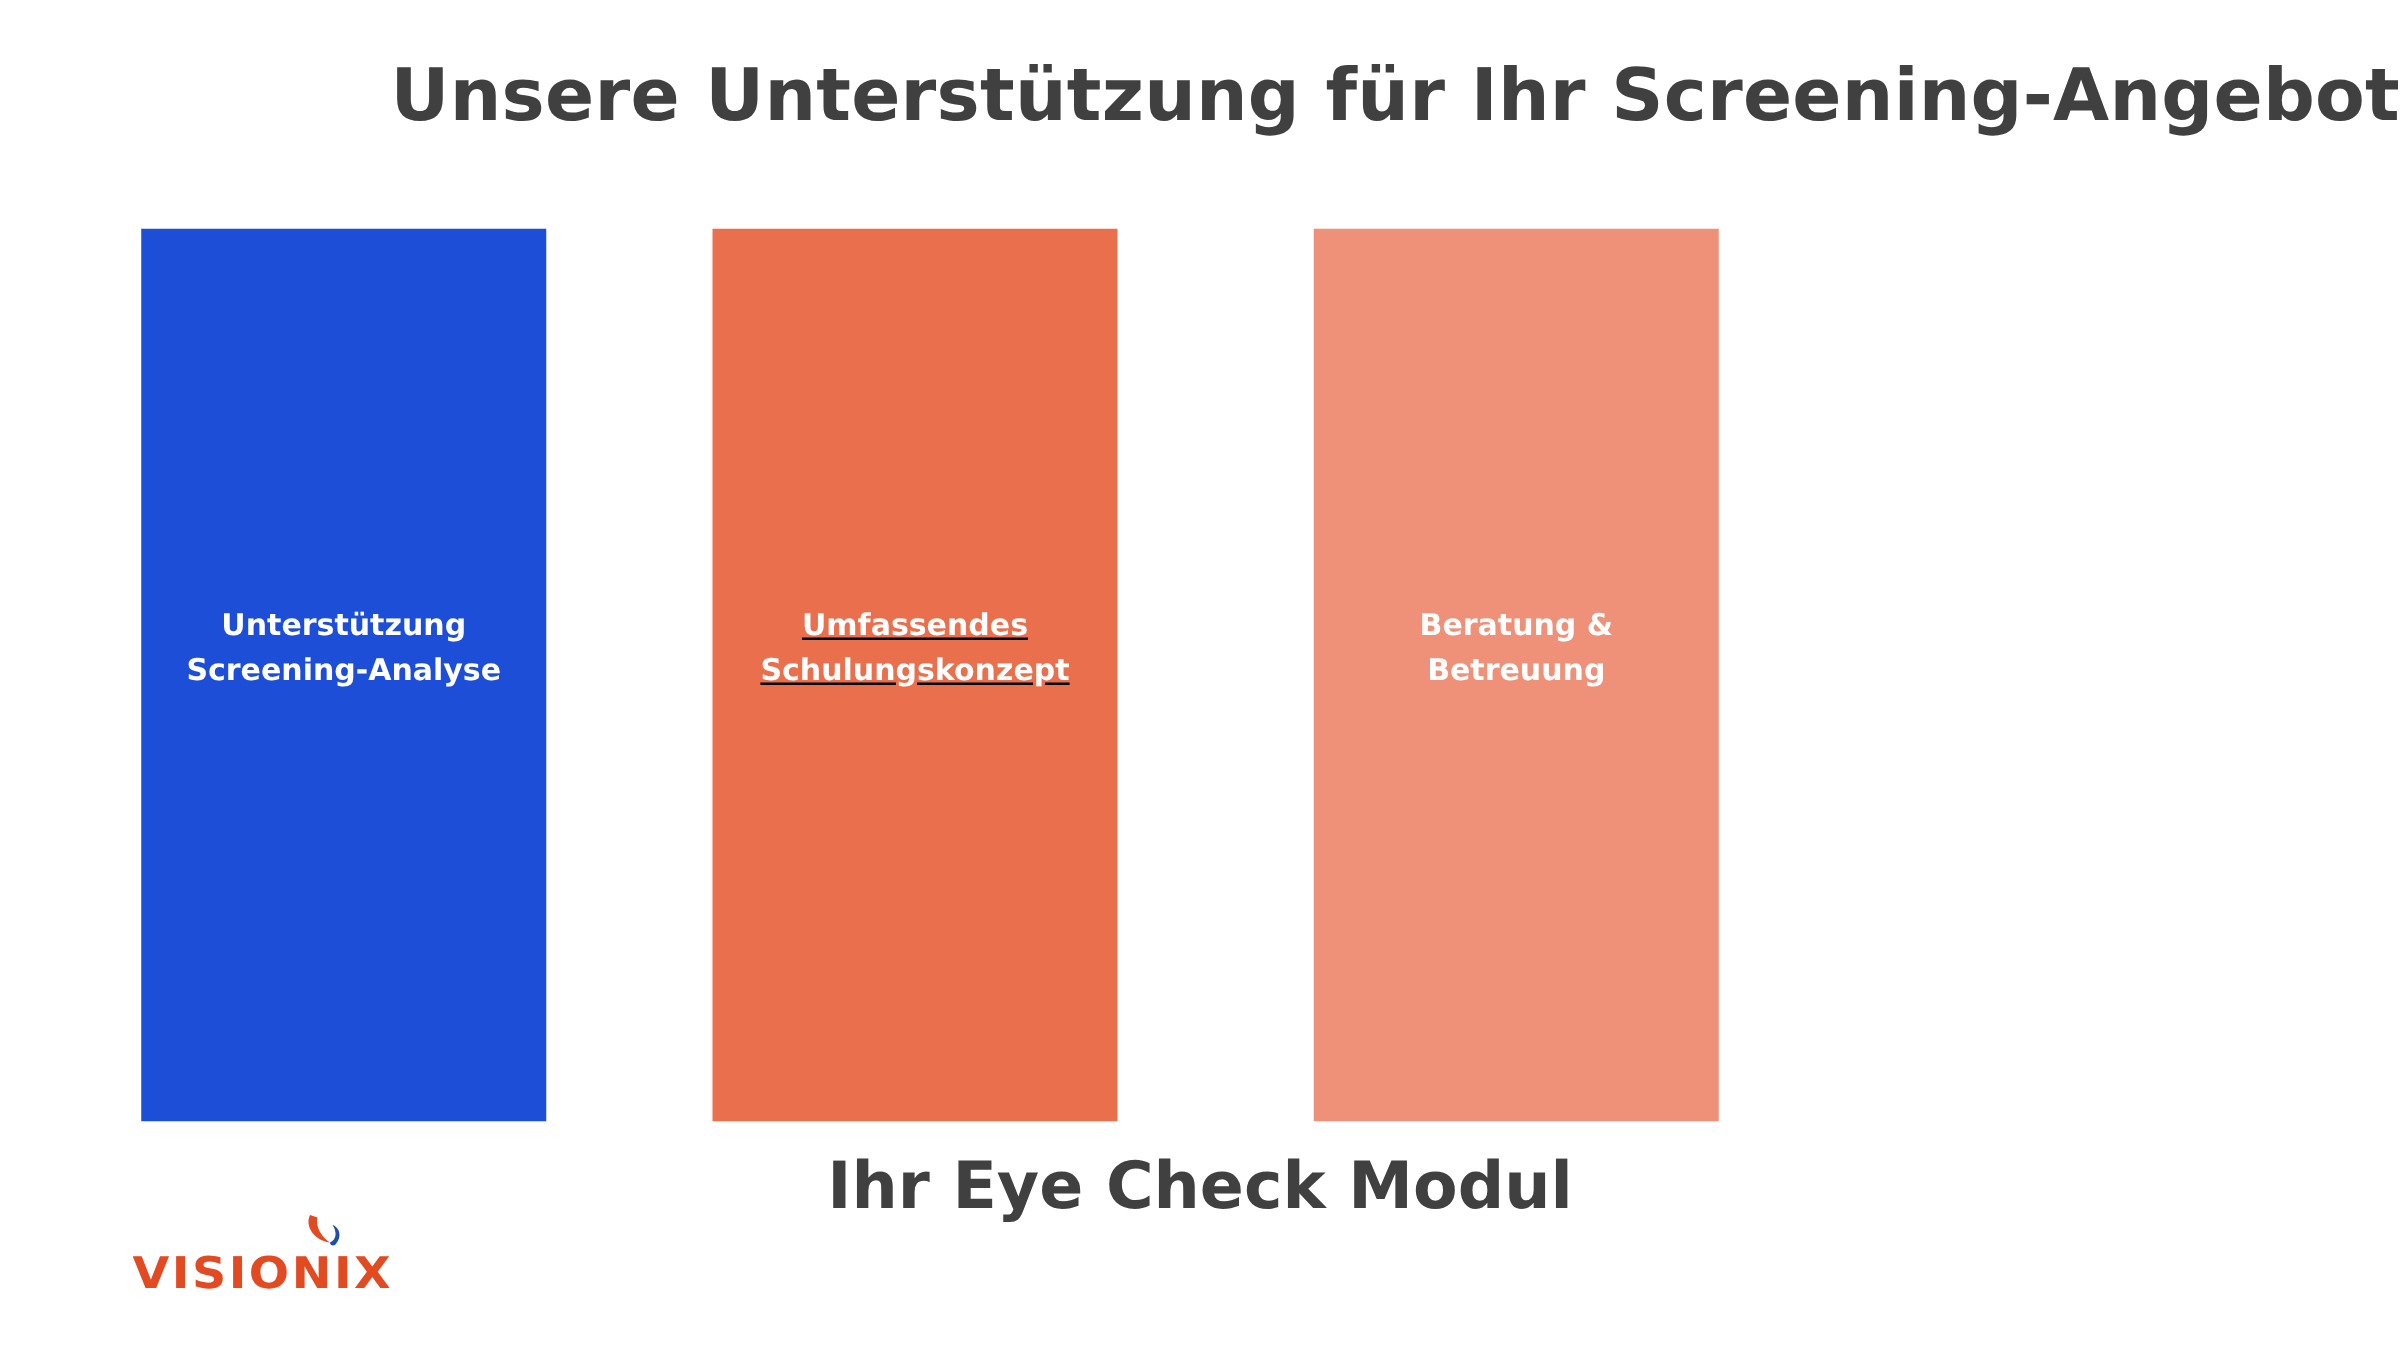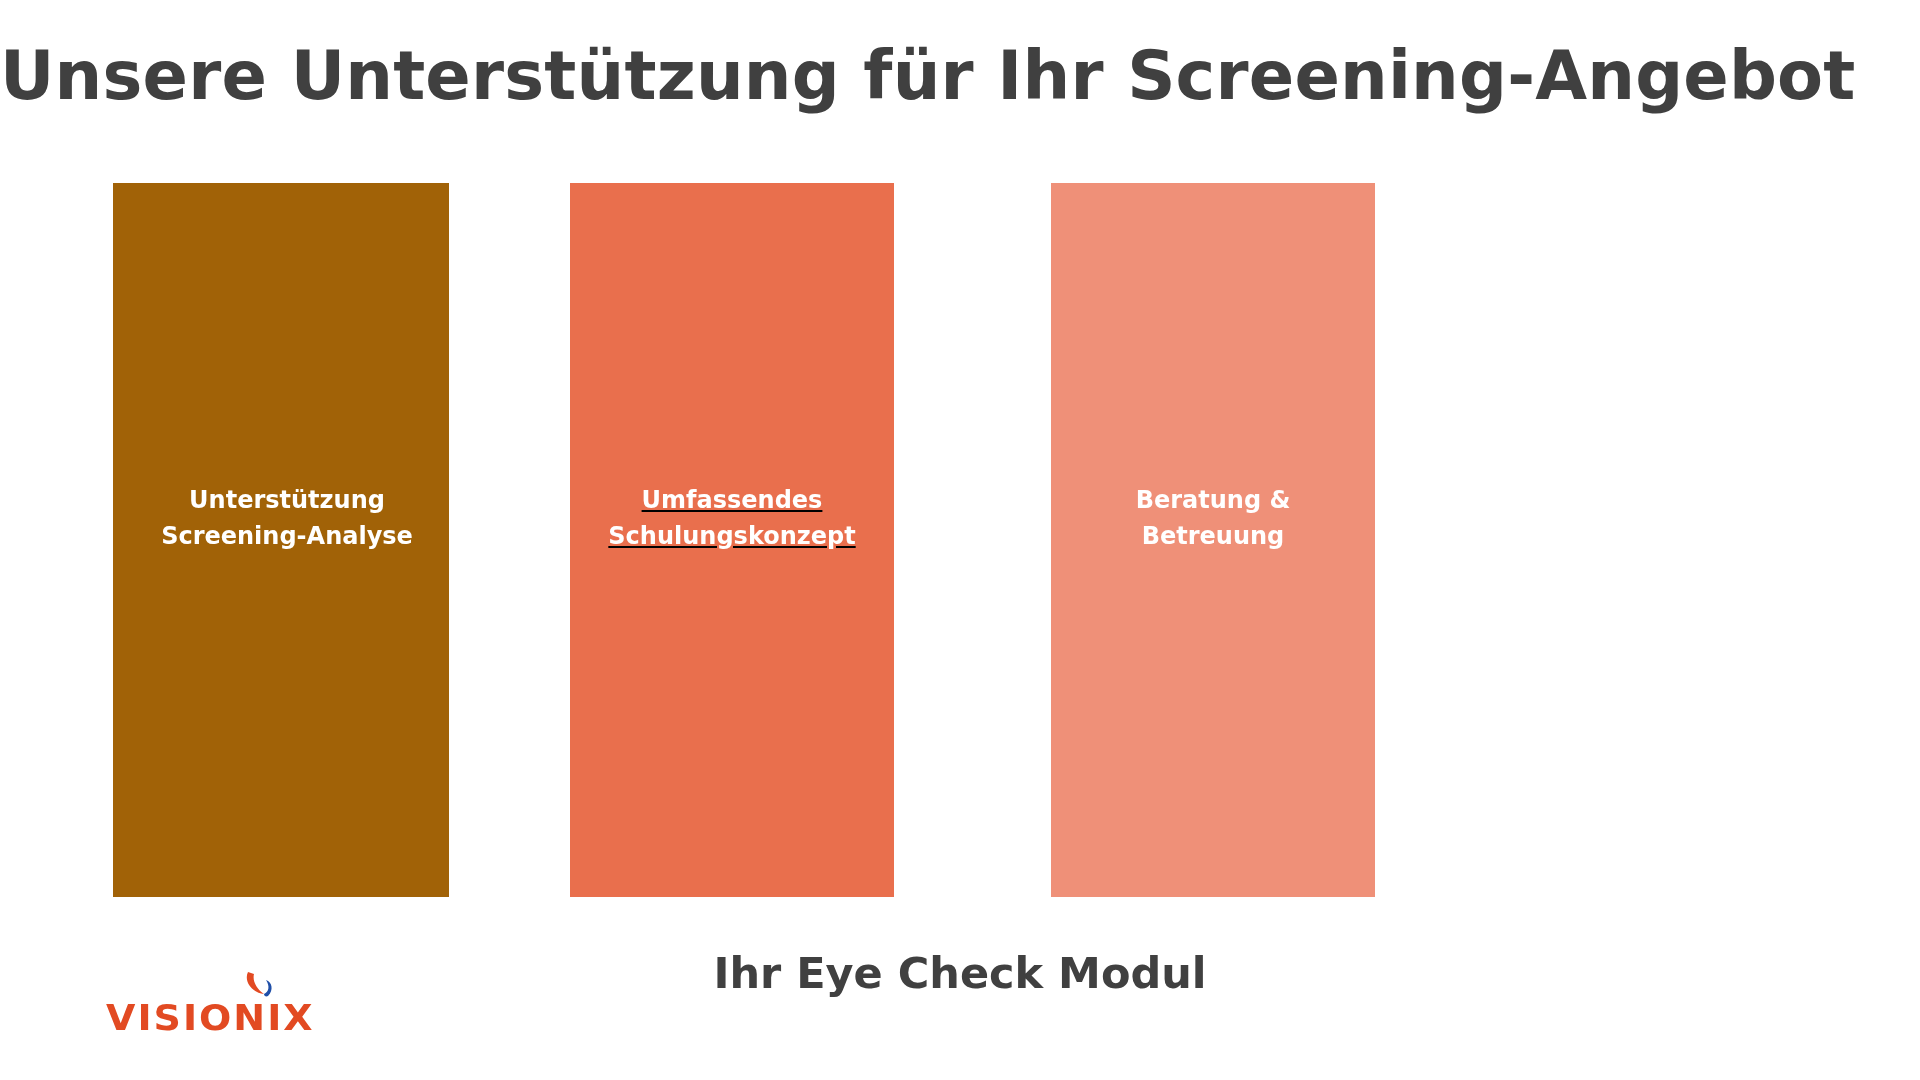--- a/index.html
+++ b/index.html
@@ -14,22 +14,22 @@
     .slide {
       position: relative;
       width: 1920px;
       height: 1080px;
     }
     .title {
       position: absolute;
       left: 0;
       top: 40px;
       width: 1920px;
-      text-align: left;
-      font-size: 67px;
+      text-align: right;
+      font-size: 58px;
       font-weight: bold;
       color: #404040;
       letter-spacing: 0.2px;
       line-height: 72px;
     }
     .box {
       position: absolute;
       top: 183px;
       width: 324px;
       height: 714px;
@@ -45,25 +45,24 @@
       text-align: center;
       white-space: pre-line;
       margin-top: -45px;
     }
     .footer-label {
       position: absolute;
       left: 0;
       top: 922px;
       width: 1920px;
       text-align: center;
-      font-size: 43px;
+      font-size: 52px;
       font-weight: bold;
       color: #404040;
       line-height: 54px;
-      margin-top: 24px;
     }
     .logo {
       position: absolute;
       left: 106px;
       top: 970px;
       width: 200px;
       height: 70px;
     }
     .logo-text {
       position: absolute;
@@ -85,21 +84,21 @@
       width: 36px;
       height: 30px;
     }
   </style>
 </head>
 <body>
 
 <div class="slide">
   <div class="title">Unsere Unterstützung für Ihr Screening-Angebot</div>
 
-  <div class="box" id="box0" style="left: 113px; background: #a16207; padding-left: 12px;">
+  <div class="box" id="box0" style="left: 113px; background: #1d4ed8;">
     <div class="box-label">Unterstützung
 Screening-Analyse</div>
   </div>
   <div class="box" id="box1" style="left: 570px; background: rgb(233, 111, 77); text-decoration: underline;">
     <div class="box-label">Umfassendes
 Schulungskonzept</div>
   </div>
   <div class="box" id="box2" style="left: 1027px; background: rgb(239, 144, 120); margin-left: 24px;">
     <div class="box-label">Beratung &amp;
 Betreuung</div>

